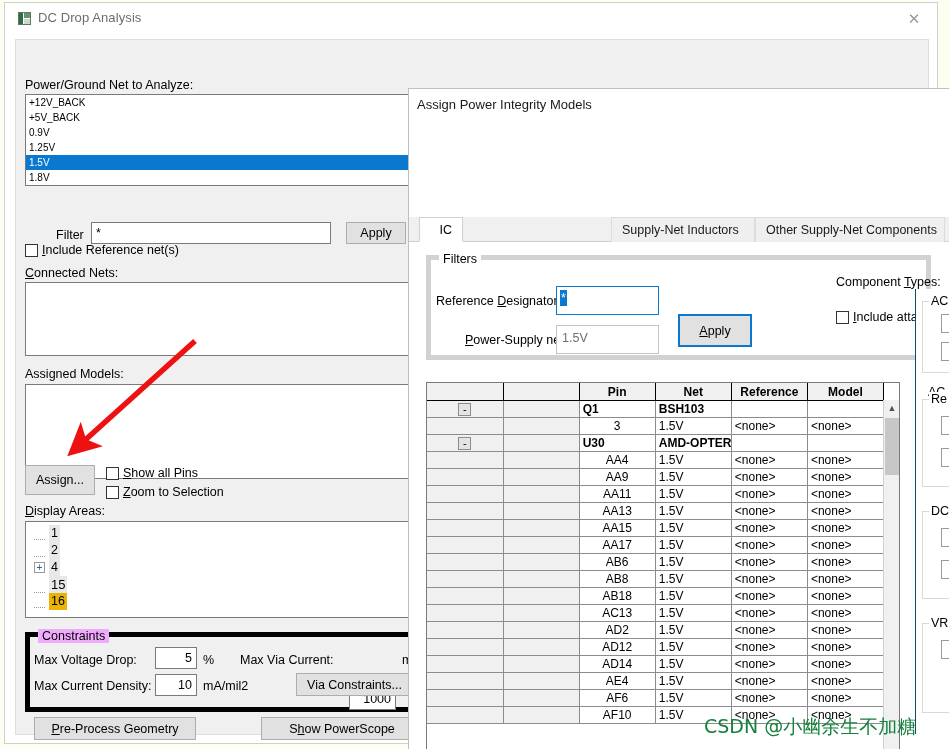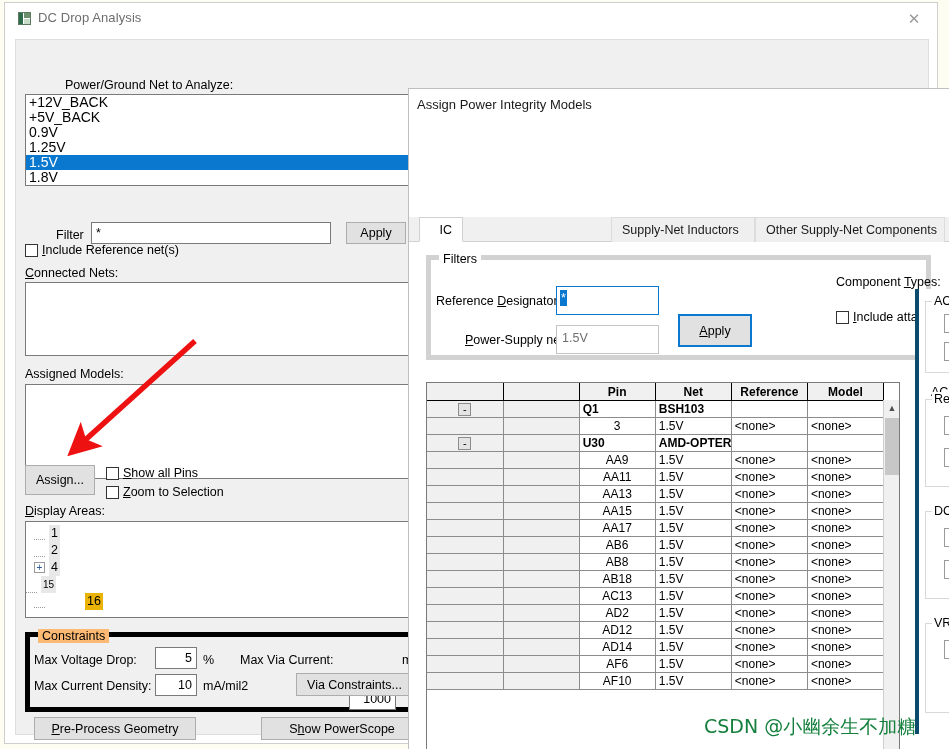--- a/index.html
+++ b/index.html
@@ -38,40 +38,40 @@
   }
   #dc-body{
     position:absolute;left:10px;top:36px;width:914px;height:696px;
     background:#f0f0f0;border:1px solid #dedede;box-sizing:border-box;
   }
   .lbl{font-size:12.5px;color:#000;white-space:nowrap;}
   .ul{text-decoration:underline;}
   .listbox{
     background:#fff;border:1px solid #7a7a7a;box-sizing:border-box;overflow:hidden;
   }
-  .netitem{padding:0 3px;height:15px;line-height:15px;font-size:14px;white-space:nowrap;}
+  .netitem{padding:0 3px;height:15px;line-height:15px;font-size:10px;white-space:nowrap;}
   .netitem.sel{background:#0b78d0;color:#fff;}
   .txtbox{
     background:#fff;border:1px solid #7a7a7a;box-sizing:border-box;
     font-size:12.5px;padding:1px 4px;line-height:18px;overflow:hidden;white-space:nowrap;
   }
   .btn{
     background:#e1e1e1;border:1px solid #adadad;box-sizing:border-box;
     font-size:12.5px;display:flex;align-items:center;justify-content:center;
     color:#000;cursor:default;user-select:none;
   }
   .cbx{
     position:absolute;width:13px;height:13px;background:#fff;
     border:1px solid #333;box-sizing:border-box;
   }
   .grp{
     position:absolute;border:5px solid #000000;box-sizing:border-box;
   }
   .grp-title{
-    position:absolute;background:#fdba74;padding:0 4px;font-size:12.5px;
+    position:absolute;background:#f0abfc;padding:0 4px;font-size:12.5px;
     top:-8px;left:8px;white-space:nowrap;
   }
   
   #api-window{
     position:absolute;left:408px;top:88px;width:541px;height:661px;
     background:#ffffff;border:1px solid #bfbfbf;border-right:none;border-bottom:none;
     box-sizing:border-box;
   }
   #api-title{position:absolute;left:8px;top:8px;font-size:13px;color:#1a1a1a;}
   #api-tabstrip{
@@ -122,21 +122,21 @@
   }
   .vscroll .arrow{
     position:absolute;left:0;width:16px;height:16px;color:#505050;font-size:9px;
     display:flex;align-items:center;justify-content:center;
   }
   .vscroll .arrow.up{top:0;}
   .vscroll .thumb{position:absolute;left:1px;width:14px;top:18px;height:57px;background:#c7c7c7;}
   
   #right-panel{
     position:absolute;left:915px;top:289px;width:34px;height:445px;
-    background:#fff;border-left:4px solid #0c4a6e;box-sizing:border-box;
+    background:#fff;border-left:1px solid #0c4a6e;box-sizing:border-box;
   }
   .rp-grp{position:absolute;left:6px;width:60px;border:1px solid #d8d8d8;box-sizing:border-box;}
   .rp-title{position:absolute;top:-8px;left:6px;background:#fff;padding:0 2px;font-size:12.5px;white-space:nowrap;}
   .rp-field{position:absolute;left:18px;width:40px;height:19px;border:1px solid #9a9a9a;background:#fff;box-sizing:border-box;}
   
   #ann-arrow{position:absolute;left:0;top:0;pointer-events:none;}
   
   #watermark{
     position:absolute;left:704px;top:714px;font-size:19px;color:#15803d;
     font-family:"DejaVu Sans",sans-serif;white-space:nowrap;
@@ -152,21 +152,21 @@
       <i class="q1"></i>
         <i class="q2"></i>
         <i class="q3"></i>
     </span>
     <span id="dc-title-text">DC Drop Analysis</span>
     <div id="dc-close">✕</div>
   </div>
 
   <div id="dc-body">
 
-    <div class="lbl" style="position:absolute;left:9px;top:38px;margin-left:40px;">Power/Ground Net to Analyze:</div>
+    <div class="lbl" style="position:absolute;left:9px;top:38px;">Power/Ground Net to Analyze:</div>
     <div class="listbox" style="left:9px;top:54px;width:388px;height:92px;position:absolute;">
       <div id="net-items">
           <div class="netitem">+12V_BACK</div>
           <div class="netitem">+5V_BACK</div>
           <div class="netitem">0.9V</div>
           <div class="netitem">1.25V</div>
           <div class="netitem sel">1.5V</div>
           <div class="netitem">1.8V</div>
           <div class="netitem">2.5V</div>
         </div>
@@ -199,27 +199,27 @@
             <span style="padding: 0px 2px; background: rgb(232, 232, 232);">1</span>
           </div>
           <div style="height: 17px; line-height: 17px; font-size: 12.5px; padding-left: 8px; display: flex; align-items: center;">
             <span style="display: inline-block; width: 11px; height: 11px; margin-right: 4px; border-bottom: 1px dotted rgb(154, 154, 154);"></span>
             <span style="padding: 0px 2px; background: rgb(232, 232, 232);">2</span>
           </div>
           <div style="height: 17px; line-height: 17px; font-size: 12.5px; padding-left: 8px; display: flex; align-items: center;">
             <span style="display: inline-block; width: 11px; height: 11px; border: 1px solid rgb(154, 154, 154); line-height: 9px; text-align: center; font-size: 10px; box-sizing: border-box; background: rgb(255, 255, 255); color: rgb(42, 90, 154); margin-right: 4px;">+</span>
             <span style="padding: 0px 2px; background: rgb(232, 232, 232);">4</span>
           </div>
-          <div style="height: 17px; line-height: 17px; font-size: 10px; padding-left: 0; display: flex; align-items: flex-end;">
+          <div style="height: 17px; line-height: 17px; font-size: 13px; padding-left: 8px; display: flex; align-items: flex-end;">
             <span style="display: inline-block; width: 11px; height: 11px; margin-right: 4px; border-bottom: 1px dotted rgb(154, 154, 154);"></span>
             <span style="padding: 0px 2px; background: rgb(232, 232, 232);">15</span>
           </div>
           <div style="height: 17px; line-height: 17px; font-size: 12.5px; padding-left: 8px; display: flex; align-items: center;">
             <span style="display: inline-block; width: 11px; height: 11px; margin-right: 4px; border-bottom: 1px dotted rgb(154, 154, 154);"></span>
-            <span style="padding: 0px 2px; background: #eab308; margin-left: 36px;">16</span>
+            <span style="padding: 0px 2px; background: #eab308;">16</span>
           </div>
         </div>
     </div>
 
     <div class="grp" style="left:9px;top:592px;width:388px;height:80px;">
       <span class="grp-title">Constraints</span>
     </div>
     <div class="lbl" style="position:absolute;left:18px;top:613px;">Max Voltage Drop:</div>
     <div class="txtbox" style="position:absolute;left:139px;top:607px;width:42px;height:22px;text-align:right;">5</div>
     <div class="lbl" style="position:absolute;left:187px;top:613px;">%</div>
@@ -316,20 +316,28 @@
               <td class="c-exp"><span class="expbox">-</span></td>
               <td class="c-blank"></td>
               <td class="c-pin">U30</td>
               <td class="c-net">AMD-OPTERO</td>
               <td class="c-ref"></td>
               <td class="c-model"></td>
             </tr>
             <tr class="pin">
               <td class="c-exp"></td>
               <td class="c-blank"></td>
+              <td class="c-pin">AA4</td>
+              <td class="c-net">1.5V</td>
+              <td class="c-ref">&lt;none&gt;</td>
+              <td class="c-model">&lt;none&gt;</td>
+            </tr>
+            <tr class="pin">
+              <td class="c-exp"></td>
+              <td class="c-blank"></td>
               <td class="c-pin">AA9</td>
               <td class="c-net">1.5V</td>
               <td class="c-ref">&lt;none&gt;</td>
               <td class="c-model">&lt;none&gt;</td>
             </tr>
             <tr class="pin">
               <td class="c-exp"></td>
               <td class="c-blank"></td>
               <td class="c-pin">AA11</td>
               <td class="c-net">1.5V</td>
@@ -405,20 +413,28 @@
               <td class="c-blank"></td>
               <td class="c-pin">AD12</td>
               <td class="c-net">1.5V</td>
               <td class="c-ref">&lt;none&gt;</td>
               <td class="c-model">&lt;none&gt;</td>
             </tr>
             <tr class="pin">
               <td class="c-exp"></td>
               <td class="c-blank"></td>
               <td class="c-pin">AD14</td>
+              <td class="c-net">1.5V</td>
+              <td class="c-ref">&lt;none&gt;</td>
+              <td class="c-model">&lt;none&gt;</td>
+            </tr>
+            <tr class="pin">
+              <td class="c-exp"></td>
+              <td class="c-blank"></td>
+              <td class="c-pin">AE4</td>
               <td class="c-net">1.5V</td>
               <td class="c-ref">&lt;none&gt;</td>
               <td class="c-model">&lt;none&gt;</td>
             </tr>
             <tr class="pin">
               <td class="c-exp"></td>
               <td class="c-blank"></td>
               <td class="c-pin">AF6</td>
               <td class="c-net">1.5V</td>
               <td class="c-ref">&lt;none&gt;</td>

